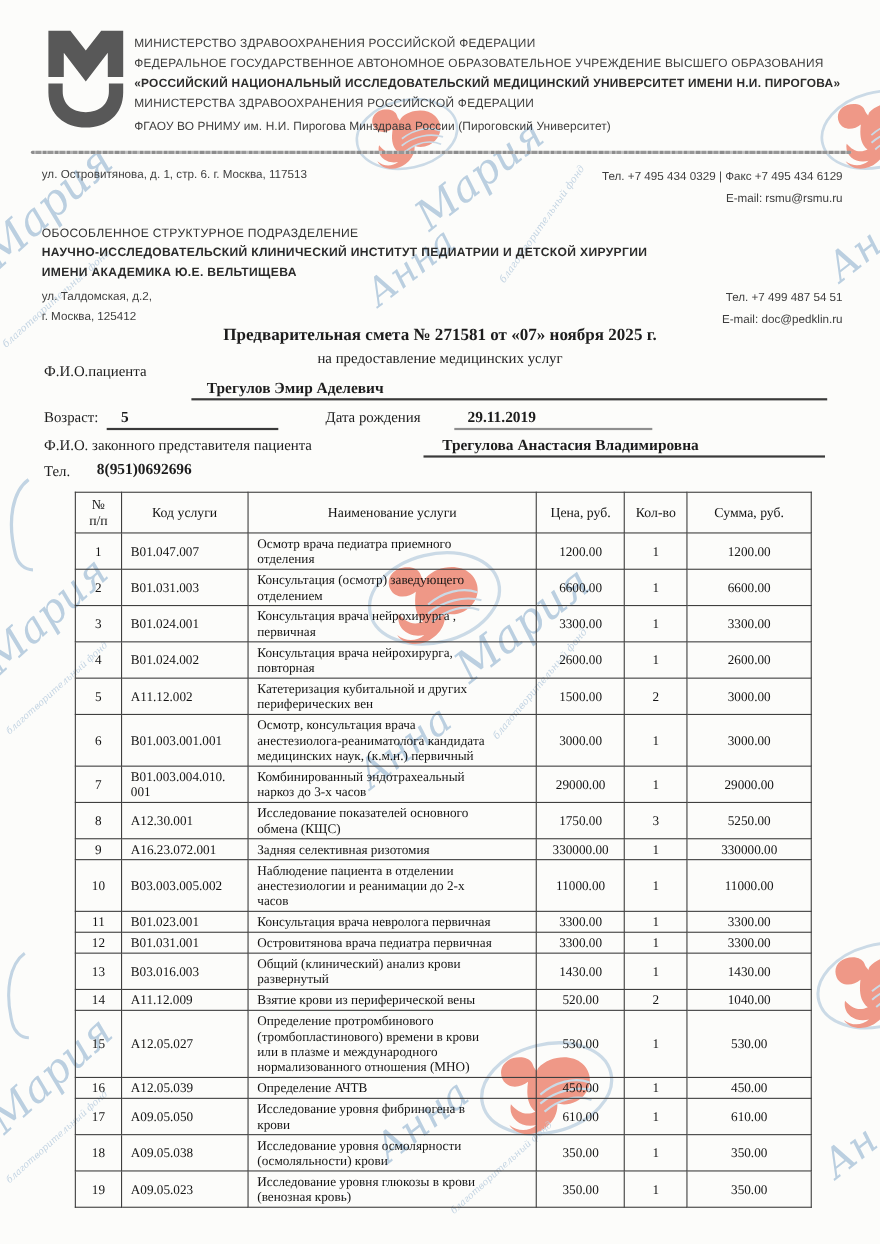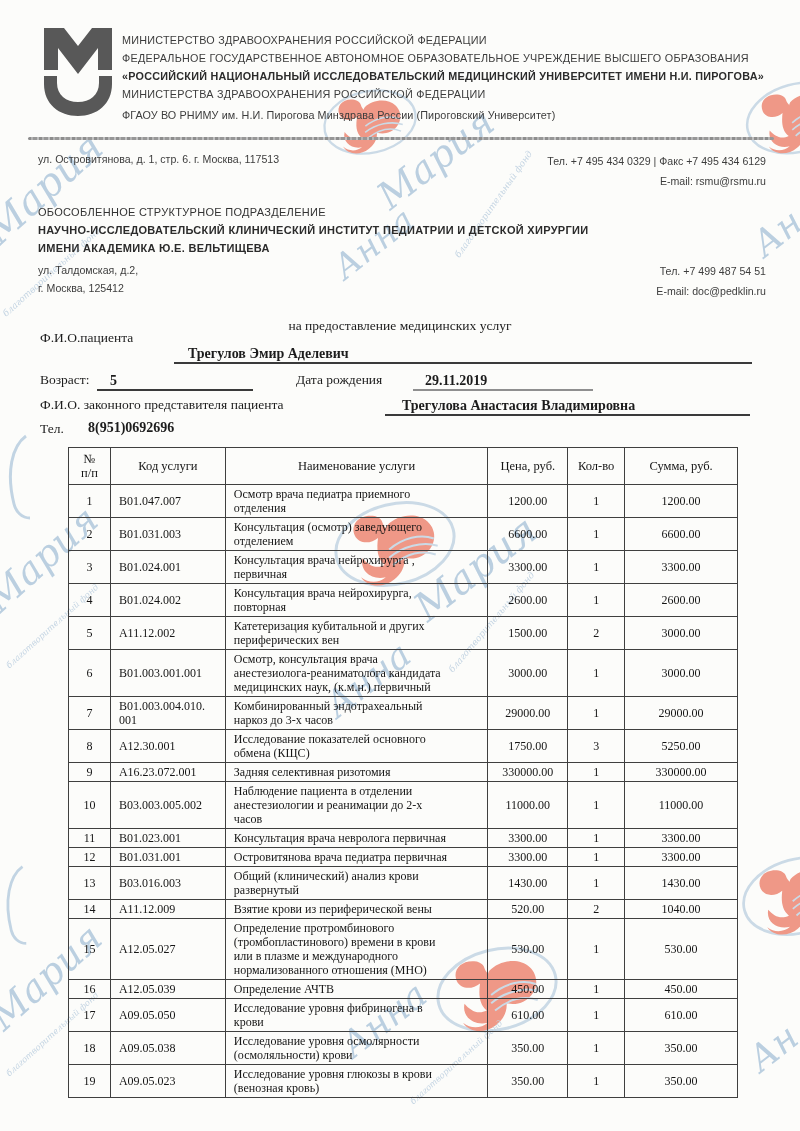--- a/index.html
+++ b/index.html
@@ -160,20 +160,21 @@
 
   <div class="addr2">
     <div>ул. Талдомская, д.2,</div>
     <div>г. Москва, 125412</div>
   </div>
   <div class="tel2">
     <div>Тел. +7 499 487 54 51</div>
     <div>E-mail: doc@pedklin.ru</div>
   </div>
 
+  <div class="doc title">Предварительная смета № 271581 от «07» ноября 2025 г.</div>
   <div class="doc subtitle">на предоставление медицинских услуг</div>
 
   <div class="doc field-label" style="left:40px;top:330px;">Ф.И.О.пациента</div>
   <div class="doc u" style="left:174px;top:344px;width:578px;">
     <span class="field-value" style="padding-left:14px;">Трегулов Эмир Аделевич</span>
   </div>
 
   <div class="doc field-label" style="left:40px;top:372px;">Возраст:</div>
   <div class="doc u" style="left:97px;top:371px;width:156px;">
     <span class="field-value" style="padding-left:13px;">5</span>

